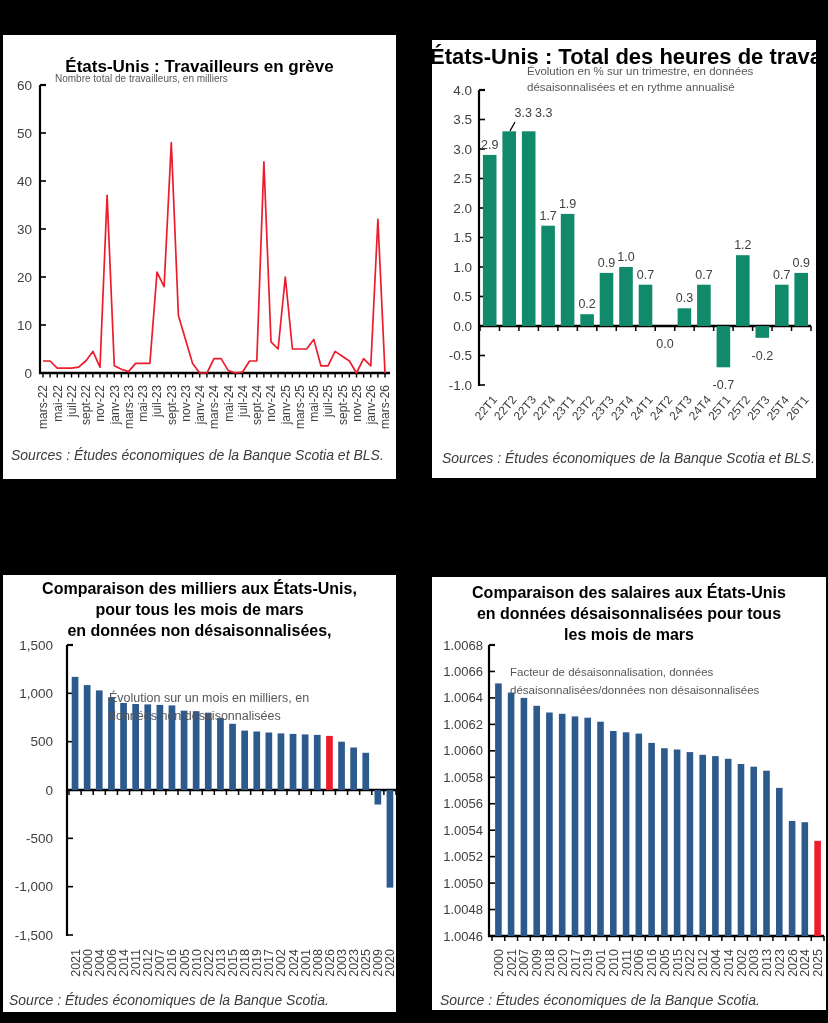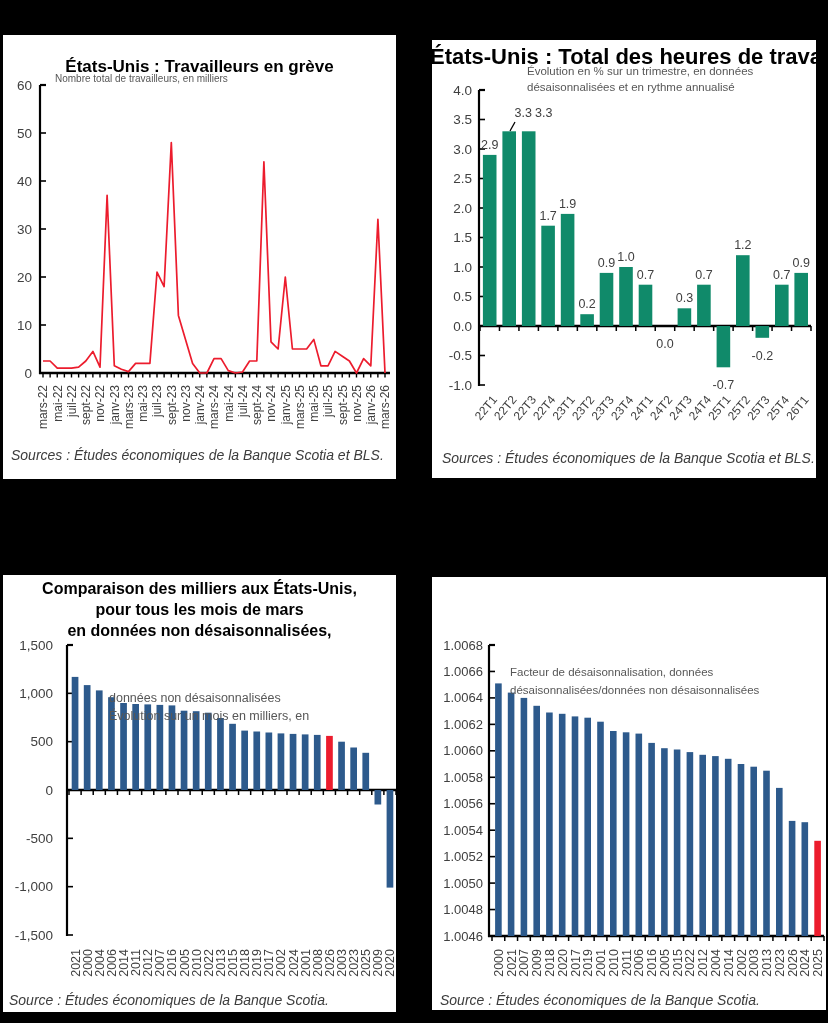--- a/index.html
+++ b/index.html
@@ -328,22 +328,22 @@
         <text x="381.3333333333333" y="376" fill="#404040" text-anchor="end" font-size="12.5" transform="rotate(-90 381.3333333333333 376)">2009</text>
         <rect x="385.6" y="217.0" width="6.7" height="97.6" fill="#2d5a8c"></rect>
         <text x="393.44444444444446" y="376" fill="#404040" text-anchor="end" font-size="12.5" transform="rotate(-90 393.44444444444446 376)">2020</text>
       </svg>
     <div class="title" style="top:5px;font-size:16px;line-height:21px;">
       <div>Comparaison des milliers aux États-Unis,</div>
       <div>pour tous les mois de mars</div>
       <div>en données non désaisonnalisées,</div>
     </div>
     <div class="subtitle" style="left:108px;top:116px;font-size:12.5px;line-height:18px;">
+      <div>Évolution sur un mois en milliers, en</div>
       <div>données non désaisonnalisées</div>
-      <div>Évolution sur un mois en milliers, en</div>
     </div>
     <div class="source" style="left:8px;top:419px;">Source : Études économiques de la Banque Scotia.</div>
   </section>
 
   <section class="panel" style="left:430px;top:575px;width:398px;height:437px;">
     <svg class="plot" id="plot3" width="398" height="437">
         <line x1="59" y1="70" x2="59" y2="362" stroke="#000" stroke-width="2.2"></line>
         <line x1="59" y1="70" x2="65" y2="70" stroke="#000" stroke-width="2.2"></line>
         <text x="53" y="74.5" fill="#404040" text-anchor="end" font-size="13">1.0068</text>
         <line x1="59" y1="96.45454545454545" x2="65" y2="96.45454545454545" stroke="#000" stroke-width="1.6"></line>
@@ -442,20 +442,25 @@
         <text x="341.03846153846155" y="374" fill="#404040" text-anchor="end" font-size="12.5" transform="rotate(-90 341.03846153846155 374)">2013</text>
         <rect x="346.0" y="212.9" width="6.6" height="148.1" fill="#2d5a8c"></rect>
         <text x="353.8076923076923" y="374" fill="#404040" text-anchor="end" font-size="12.5" transform="rotate(-90 353.8076923076923 374)">2023</text>
         <rect x="358.8" y="245.9" width="6.6" height="115.1" fill="#2d5a8c"></rect>
         <text x="366.5769230769231" y="374" fill="#404040" text-anchor="end" font-size="12.5" transform="rotate(-90 366.5769230769231 374)">2026</text>
         <rect x="371.5" y="247.2" width="6.6" height="113.8" fill="#2d5a8c"></rect>
         <text x="379.34615384615387" y="374" fill="#404040" text-anchor="end" font-size="12.5" transform="rotate(-90 379.34615384615387 374)">2024</text>
         <rect x="384.3" y="265.8" width="6.6" height="95.2" fill="#ec1c2d"></rect>
         <text x="392.11538461538464" y="374" fill="#404040" text-anchor="end" font-size="12.5" transform="rotate(-90 392.11538461538464 374)">2025</text>
       </svg>
+    <div class="title" style="top:7px;font-size:16px;line-height:21px;">
+      <div>Comparaison des salaires aux États-Unis</div>
+      <div>en données désaisonnalisées pour tous</div>
+      <div>les mois de mars</div>
+    </div>
     <div class="subtitle" style="left:80px;top:88px;font-size:11.5px;line-height:18px;">
       <div>Facteur de désaisonnalisation, données</div>
       <div>désaisonnalisées/données non désaisonnalisées</div>
     </div>
     <div class="source" style="left:10px;top:417px;">Source : Études économiques de la Banque Scotia.</div>
   </section>
 
 </div>
 
 </body></html>

